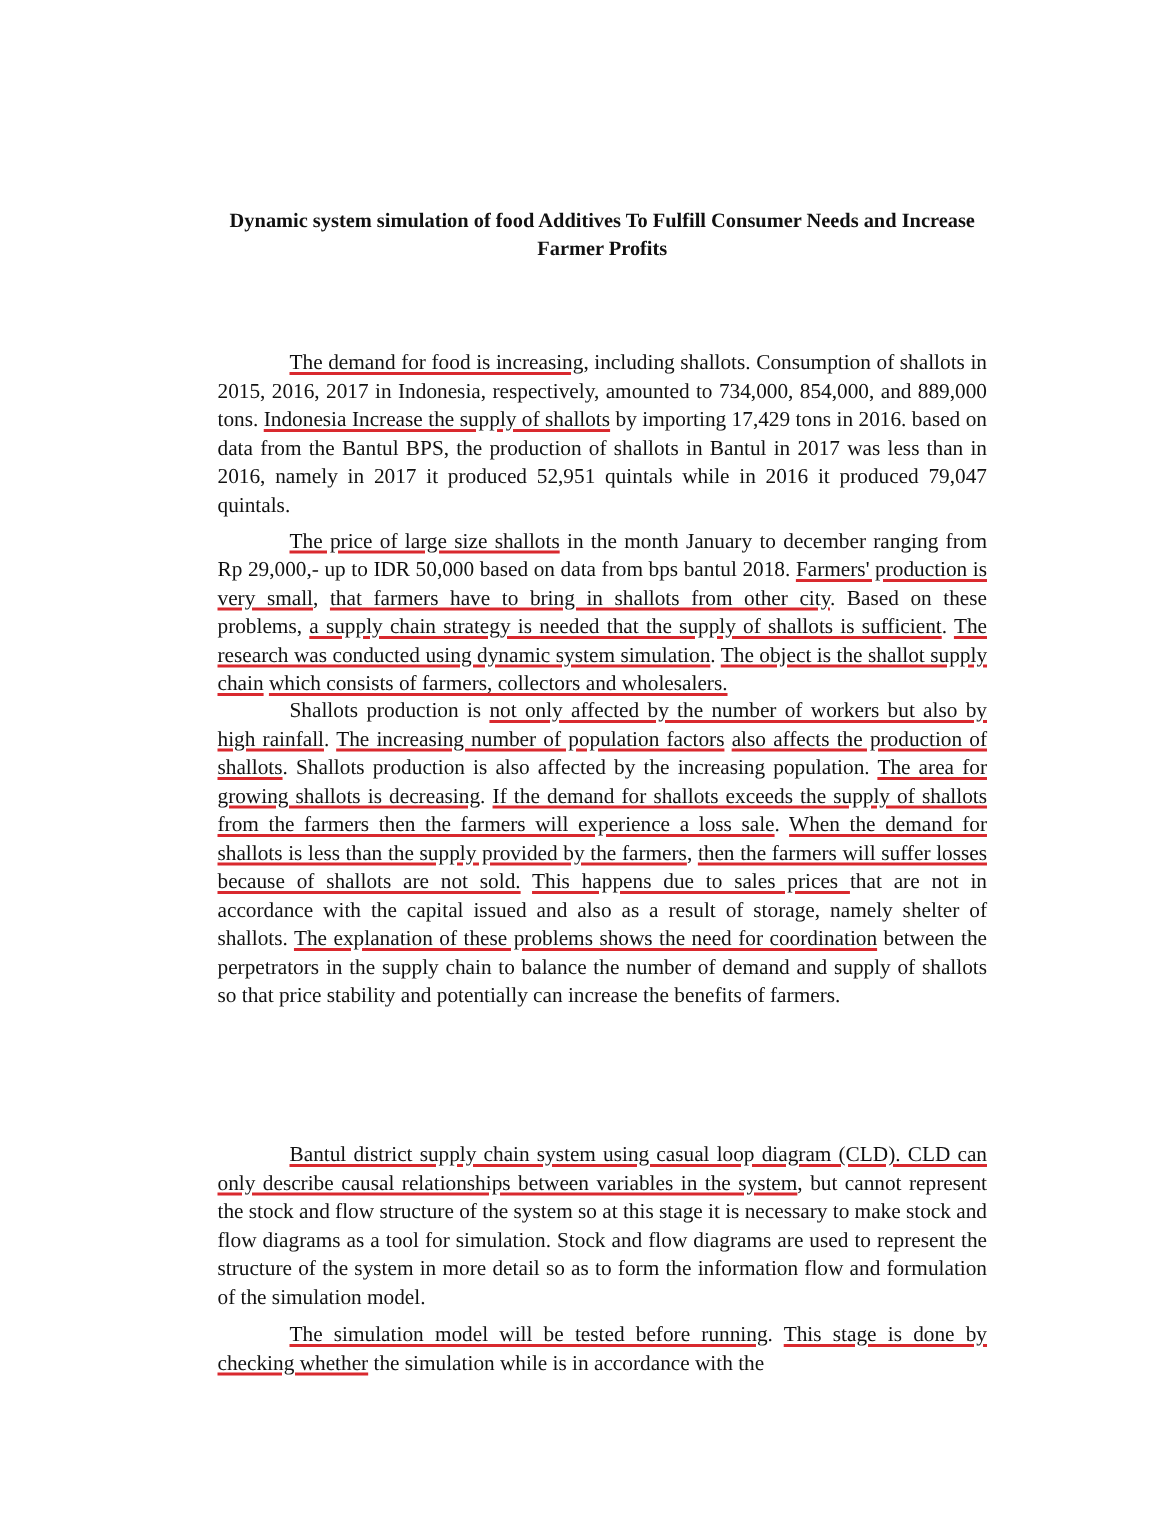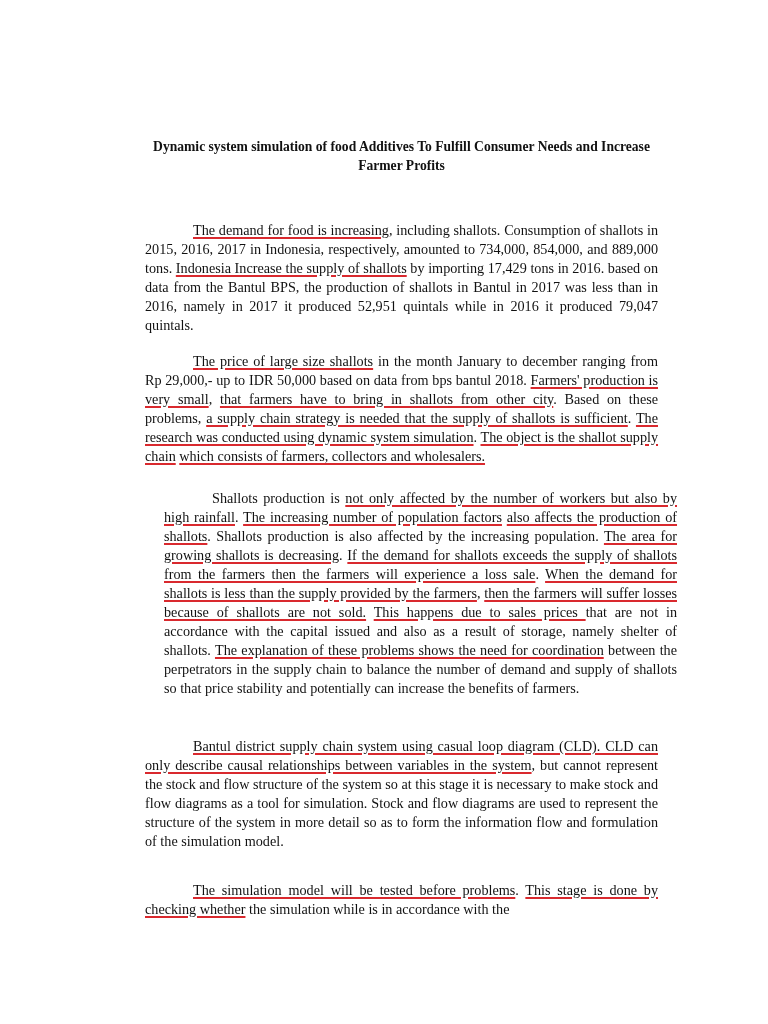--- a/index.html
+++ b/index.html
@@ -14,30 +14,30 @@
     text-align: center; margin: 0 -6px 5px -6px;
   }
   .para {
     font-size: 14.2px; line-height: 19px; text-align: justify;
     text-indent: 48px; margin: 0;
   }
   .u {
     text-decoration: underline; text-decoration-color: #d9292e;
     text-decoration-thickness: 1.5px; text-underline-offset: 2px;
   }
-  #p1 { position: absolute; top: 84px; width: 513px; }
+  #p1 { position: absolute; top: 96px; width: 513px; }
   #p2 { position: absolute; top: 215px; width: 513px; }
-  #p3 { position: absolute; top: 352px; width: 513px; margin-left: 19px; }
-  #p4 { position: absolute; top: 600px; width: 513px; }
+  #p3 { position: absolute; top: 328px; width: 513px; }
+  #p4 { position: absolute; top: 624px; width: 513px; }
   #p5 { position: absolute; top: 744px; width: 513px; }
 </style>
 </head>
 <body>
 
 <div class="page">
   <div class="title">Dynamic system simulation of food Additives To Fulfill Consumer Needs and Increase Farmer Profits</div>
 
   <p class="para" id="p1"><span class="u">The demand for food is increasing</span><span>, including shallots. Consumption of shallots in 2015, 2016, 2017 in Indonesia, respectively, amounted to 734,000, 854,000, and  889,000 tons. </span><span class="u">Indonesia Increase the supply of shallots</span><span> by importing 17,429 tons in 2016. based on data from the Bantul BPS, the production of shallots in Bantul in 2017 was less than in 2016, namely in 2017 it produced 52,951 quintals while in 2016 it produced 79,047 quintals.</span></p>
   <p class="para" id="p2"><span class="u">The price of large size shallots</span><span> in the month January to december ranging from Rp 29,000,- up to IDR 50,000 based on data from bps bantul 2018. </span><span class="u">Farmers' production is very small</span><span>, </span><span class="u">that farmers have to bring in shallots from other city</span><span>. Based on these problems, </span><span class="u">a supply chain strategy is needed that the supply of shallots is sufficient</span><span>. </span><span class="u">The research was conducted using dynamic system simulation</span><span>. </span><span class="u">The object is the shallot supply chain</span><span> </span><span class="u">which consists of farmers, collectors and wholesalers.  </span></p>
   <p class="para" id="p3"><span>Shallots production is </span><span class="u">not only affected by the number of workers but also by high rainfall</span><span>. </span><span class="u">The increasing number of population factors</span><span> </span><span class="u">also affects the production of shallots</span><span>. Shallots production is also affected by the increasing population. </span><span class="u">The area for growing shallots is decreasing</span><span>. </span><span class="u">If the demand for shallots exceeds the supply of shallots from the farmers then the farmers will experience a loss sale</span><span>. </span><span class="u">When the demand for shallots is less than the supply provided by the farmers</span><span>, </span><span class="u">then the farmers will suffer losses because of shallots are not sold.</span><span> </span><span class="u">This happens due to sales prices </span><span>that are not in accordance with the capital issued and also as a result of storage, namely shelter of shallots. </span><span class="u">The explanation of these problems shows the need for coordination</span><span> between the perpetrators in the supply chain to balance the number of demand and supply of shallots so that price stability and potentially can increase the benefits of farmers.</span></p>
   <p class="para" id="p4"><span class="u">Bantul district supply chain system using casual loop diagram (CLD). CLD can only describe causal relationships between variables in the system</span><span>, but cannot represent the stock and flow structure of the system so at this stage it is necessary to make stock and flow diagrams as a tool for simulation. Stock and flow diagrams are used to represent the structure of the system in more detail so as to form the information flow and formulation of the simulation model.</span></p>
-  <p class="para" id="p5"><span class="u">The simulation model will be tested before problems</span><span>. </span><span class="u">This stage is done by checking whether</span><span> the simulation while is in accordance with the</span></p>
+  <p class="para" id="p5"><span class="u">The simulation model will be tested before running</span><span>. </span><span class="u">This stage is done by checking whether</span><span> the simulation while is in accordance with the</span></p>
 </div>
 
 </body></html>

